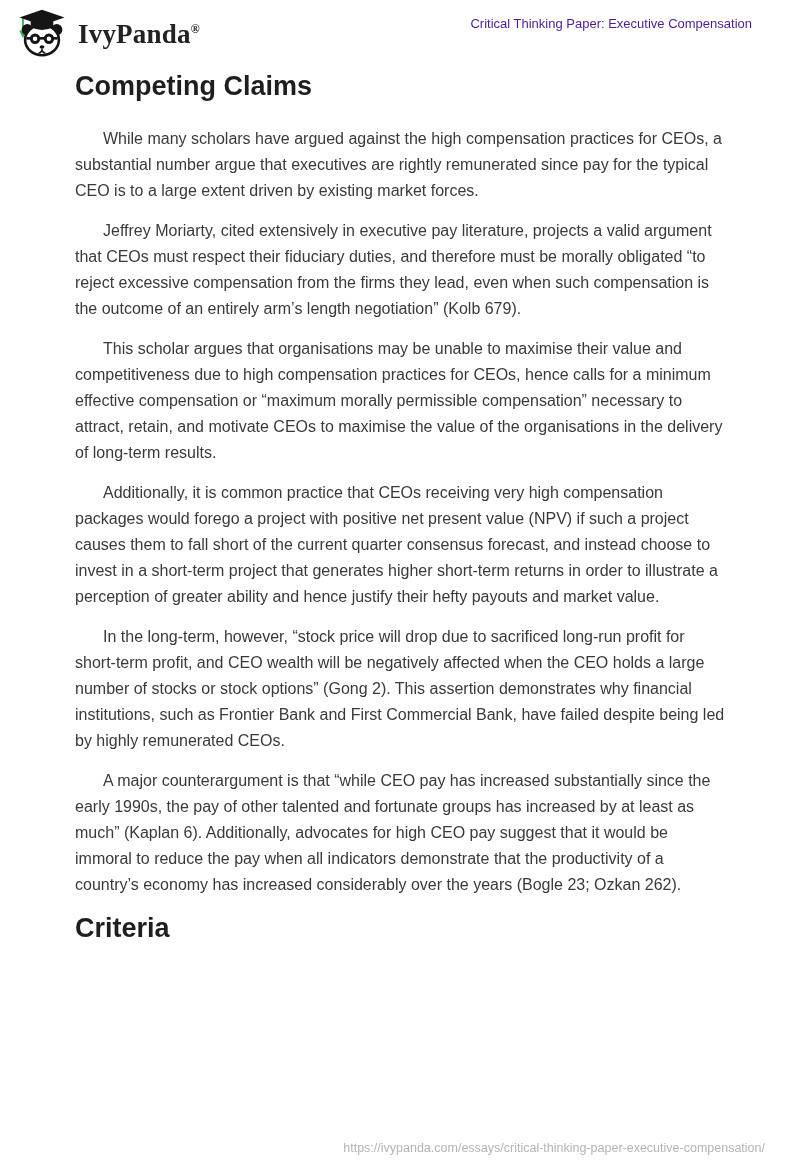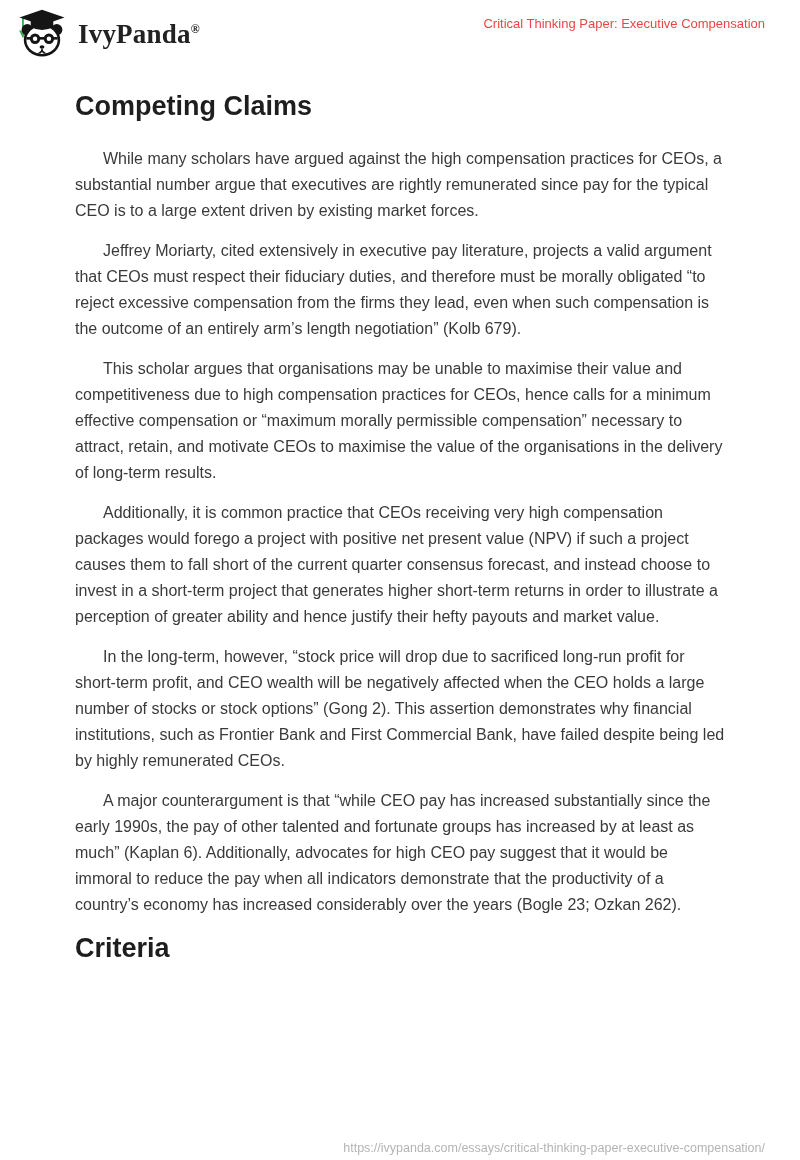--- a/index.html
+++ b/index.html
@@ -12,21 +12,21 @@
     background: #ffffff;
     overflow: hidden;
     font-family: "Liberation Sans", sans-serif;
   }
 
   
   .header {
     display: flex;
     justify-content: space-between;
     align-items: flex-start;
-    padding: 8px 35px 0 16px;
+    padding: 8px 48px 0 16px;
     height: 62px;
   }
   .brand {
     display: flex;
     align-items: center;
     gap: 10px;
   }
   .brand-logo { width: 52px; height: 52px; display: block; }
   .brand-name {
     font-family: "Liberation Serif", serif;
@@ -36,27 +36,27 @@
     letter-spacing: 0.2px;
     line-height: 52px;
   }
   .brand-name sup {
     font-size: 12px;
     vertical-align: super;
     line-height: 0;
   }
   .doc-title {
     font-size: 13px;
-    color: #ef4444;
+    color: #4c1d95;
     margin-top: 8px;
   }
 
   
   .content {
-    margin: 28px 75px 0 75px;
+    margin: 8px 75px 0 75px;
   }
   .section-heading {
     font-size: 27px;
     line-height: 1.25;
     font-weight: 700;
     color: #1e1e1e;
     margin: 0 0 22px 0;
   }
   .content p {
     font-size: 16px;

